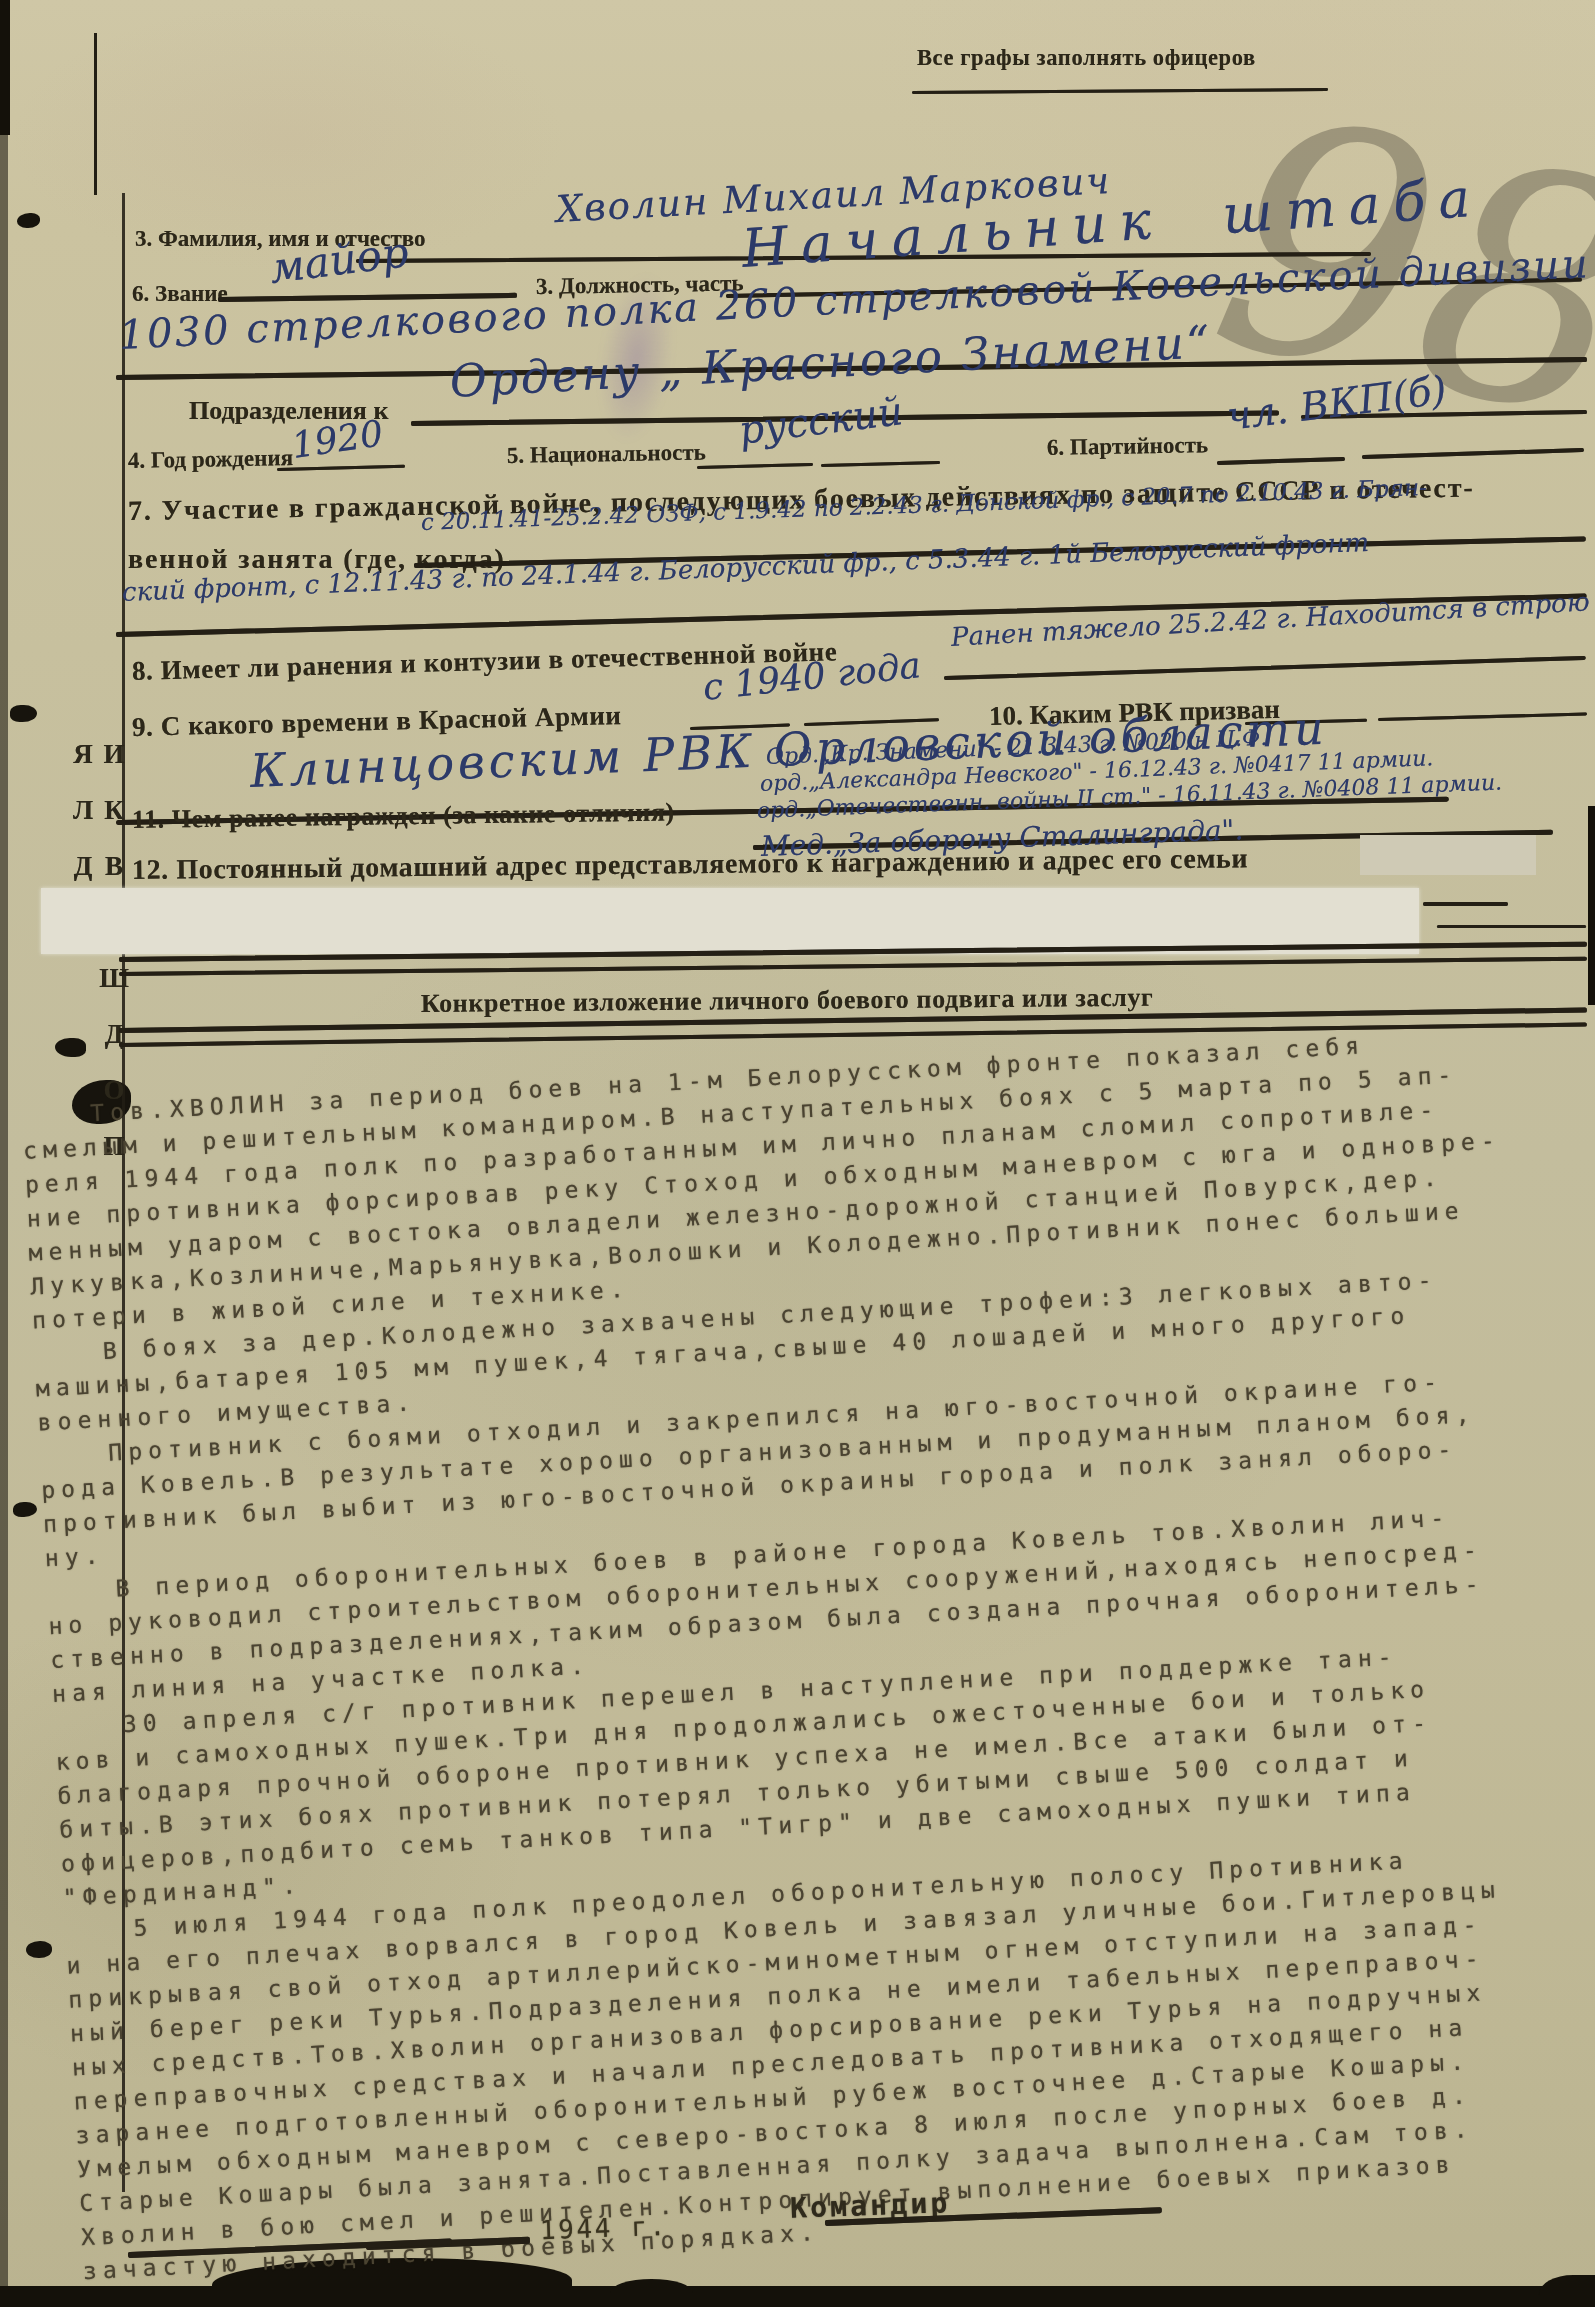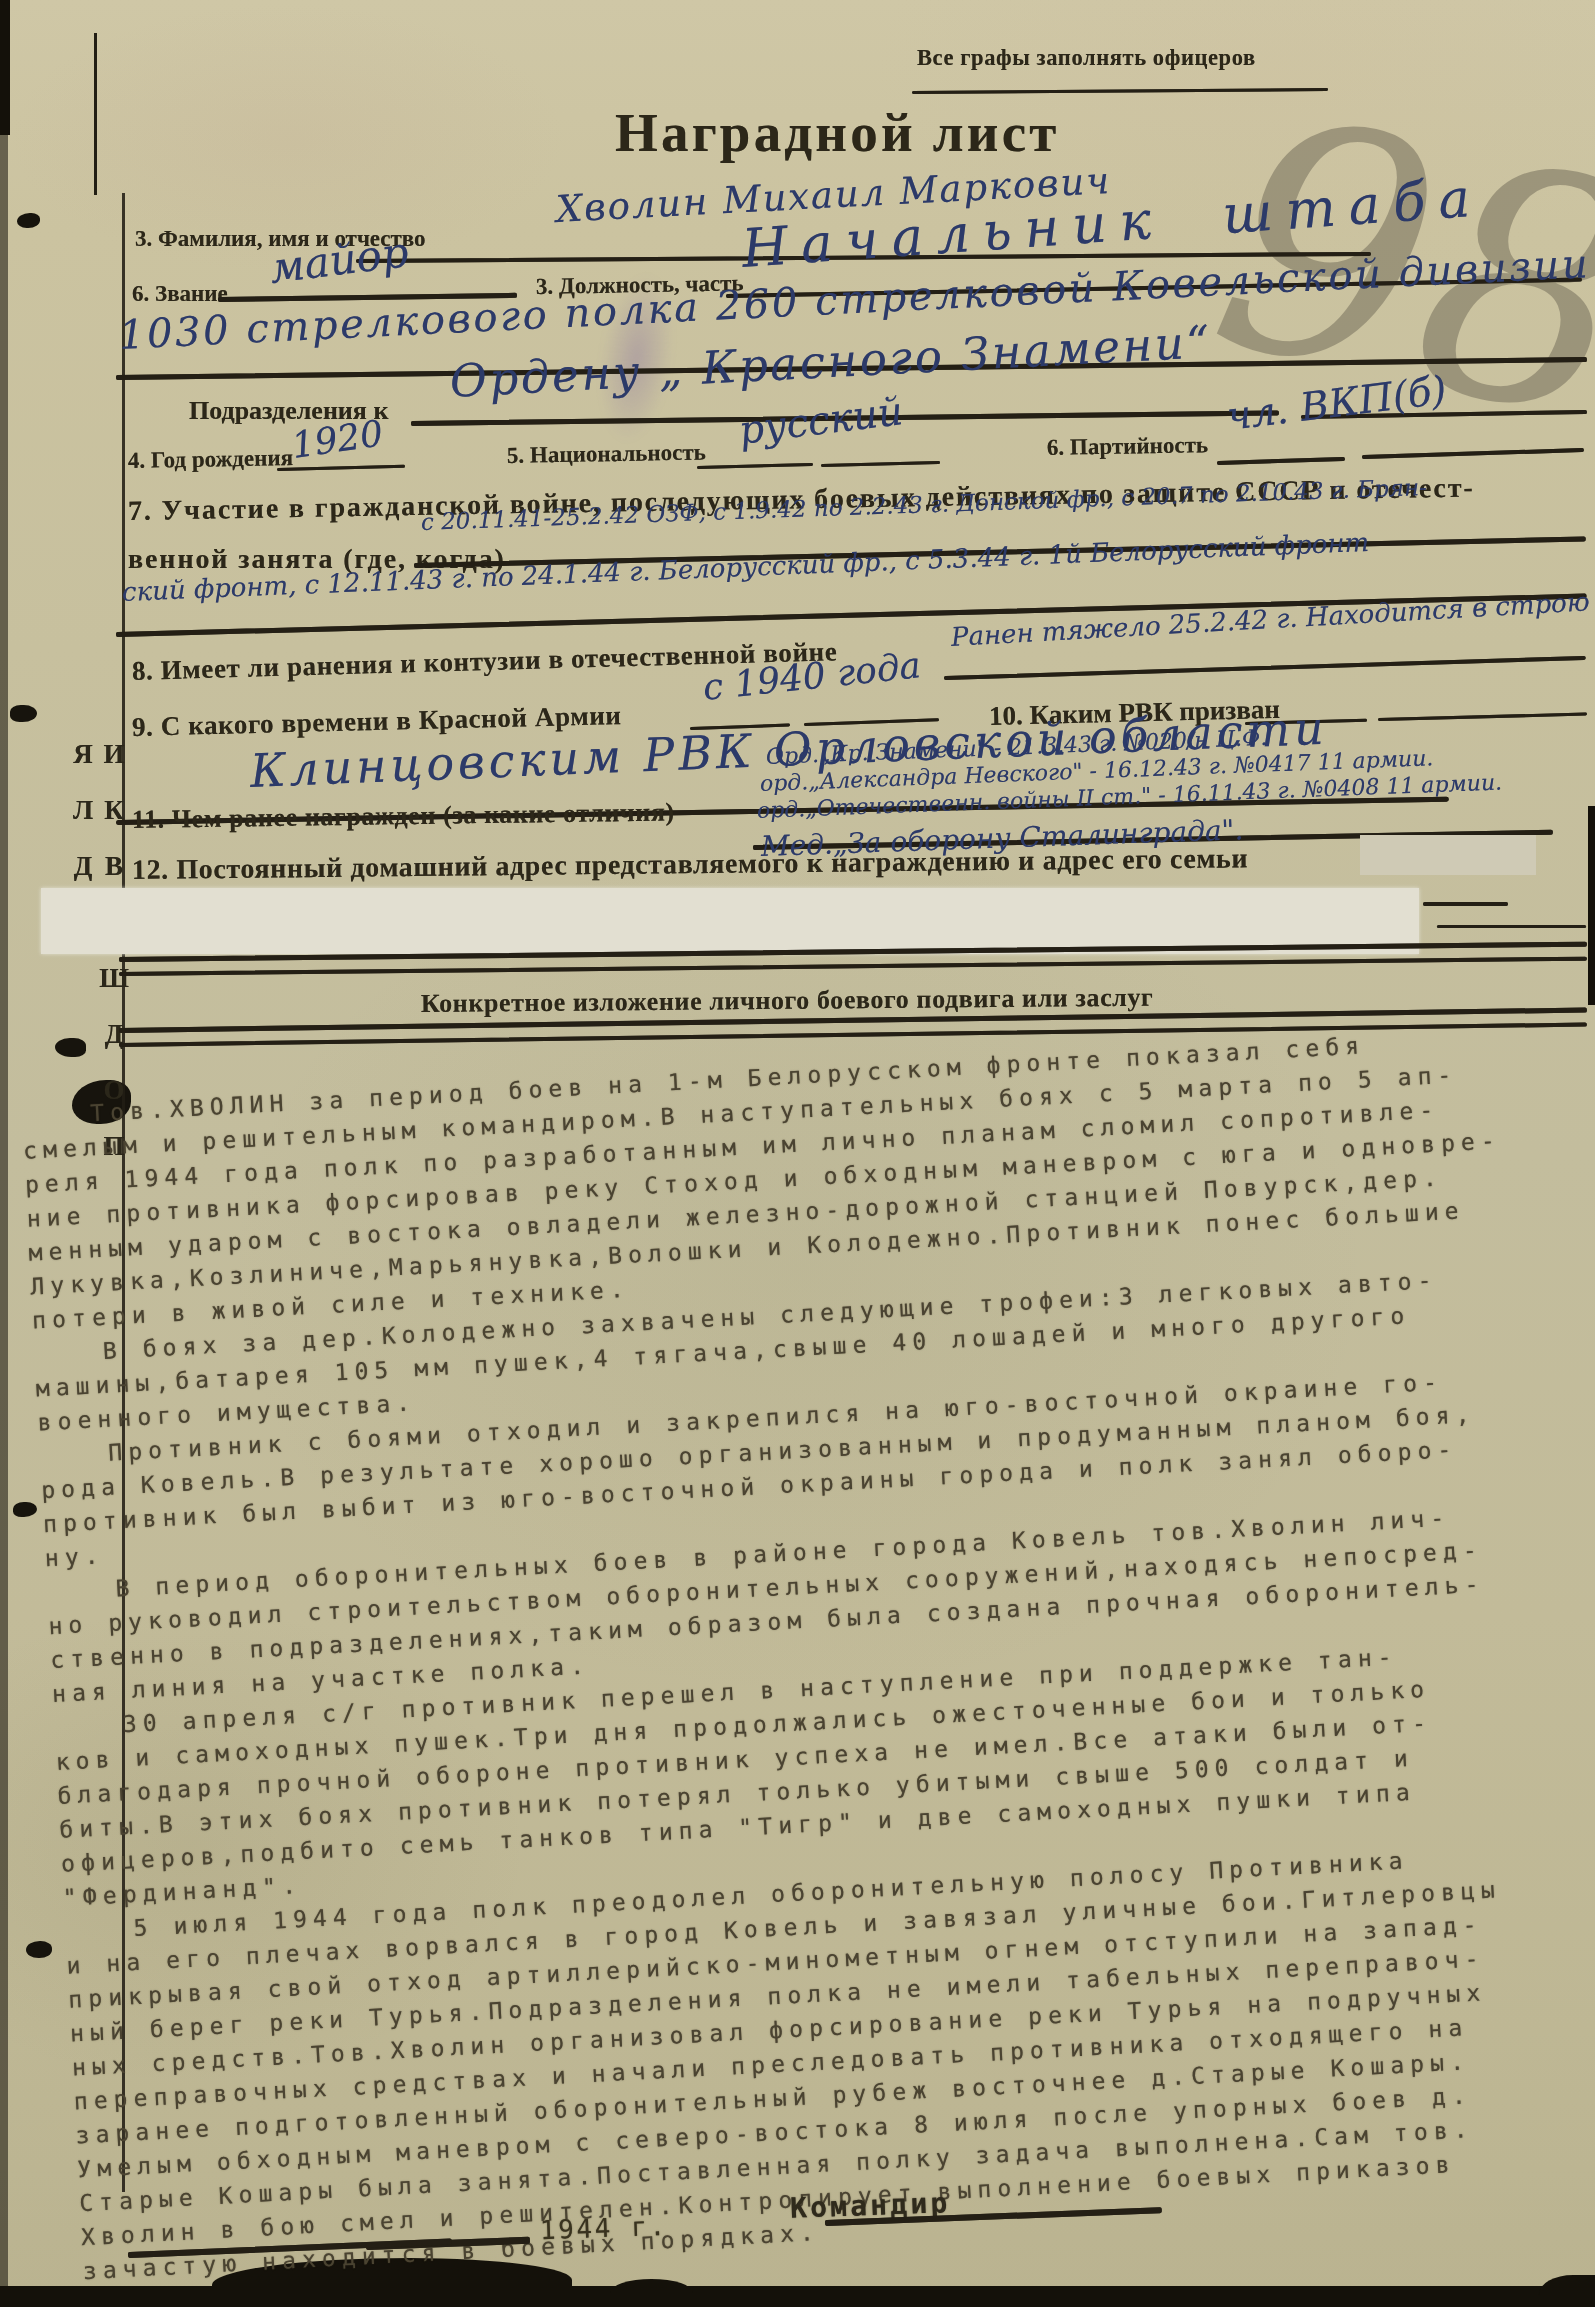--- a/index.html
+++ b/index.html
@@ -56,21 +56,20 @@
   <div class="hole" style="left:13px;top:1502px;width:24.4px;height:15.4px;border-radius:50% 50% 60% 40%;"></div>
   <div class="hole" style="left:26px;top:1941px;width:26px;height:16.7px;border-radius:55% 45% 50% 50%;"></div>
 
   <div class="abs" style="left:94px;top:33px;width:2.6px;height:162px;background:#221e14;"></div>
   <div class="abs" style="left:122px;top:193px;width:2.6px;height:1999px;background:#221e14;opacity:.88;"></div>
 
   <div class="sideveil" style="left:67px;top:739px;height:655px;font-size:27px;letter-spacing:26px;">ИКВИШДОП ЯЛД</div>
 
   <div class="lbl" style="left:917px;top:45px;font-size:22.5px;letter-spacing:0.6px;">Все графы заполнять офицеров</div>
   <div class="rule" style="left:912px;top:91px;width:416px;height:3.2px;transform:rotate(-.4deg);"></div>
-  <div class="lbl" style="left:615px;top:101px;font-size:55px;letter-spacing:3.2px;">Наградной лист</div>
 
   <div class="pencil" style="left:1224px;top:83px;font-size:321px;transform:rotate(12deg);">98</div>
   <div class="abs" style="left:601px;top:273px;width:71px;height:170px;background:radial-gradient(closest-side,rgba(110,80,160,.28),transparent);filter:blur(3.9px);transform:rotate(8deg);"></div>
 
   <div class="hw" style="left:556px;top:188px;font-size:37px;letter-spacing:1.9px;transform:rotate(-3deg);">Хволин Михаил Маркович</div>
   <div class="lbl" style="left:135px;top:226px;font-size:23px;">3. Фамилия, имя и отчество</div>
   <div class="rule" style="left:356px;top:259px;width:1015px;height:3.9px;transform:rotate(-.4deg);"></div>
 
   <div class="hw" style="left:270px;top:244px;font-size:42px;transform:rotate(-7deg);">майор</div>
   <div class="lbl" style="left:132px;top:281px;font-size:23px;">6. Звание</div>

